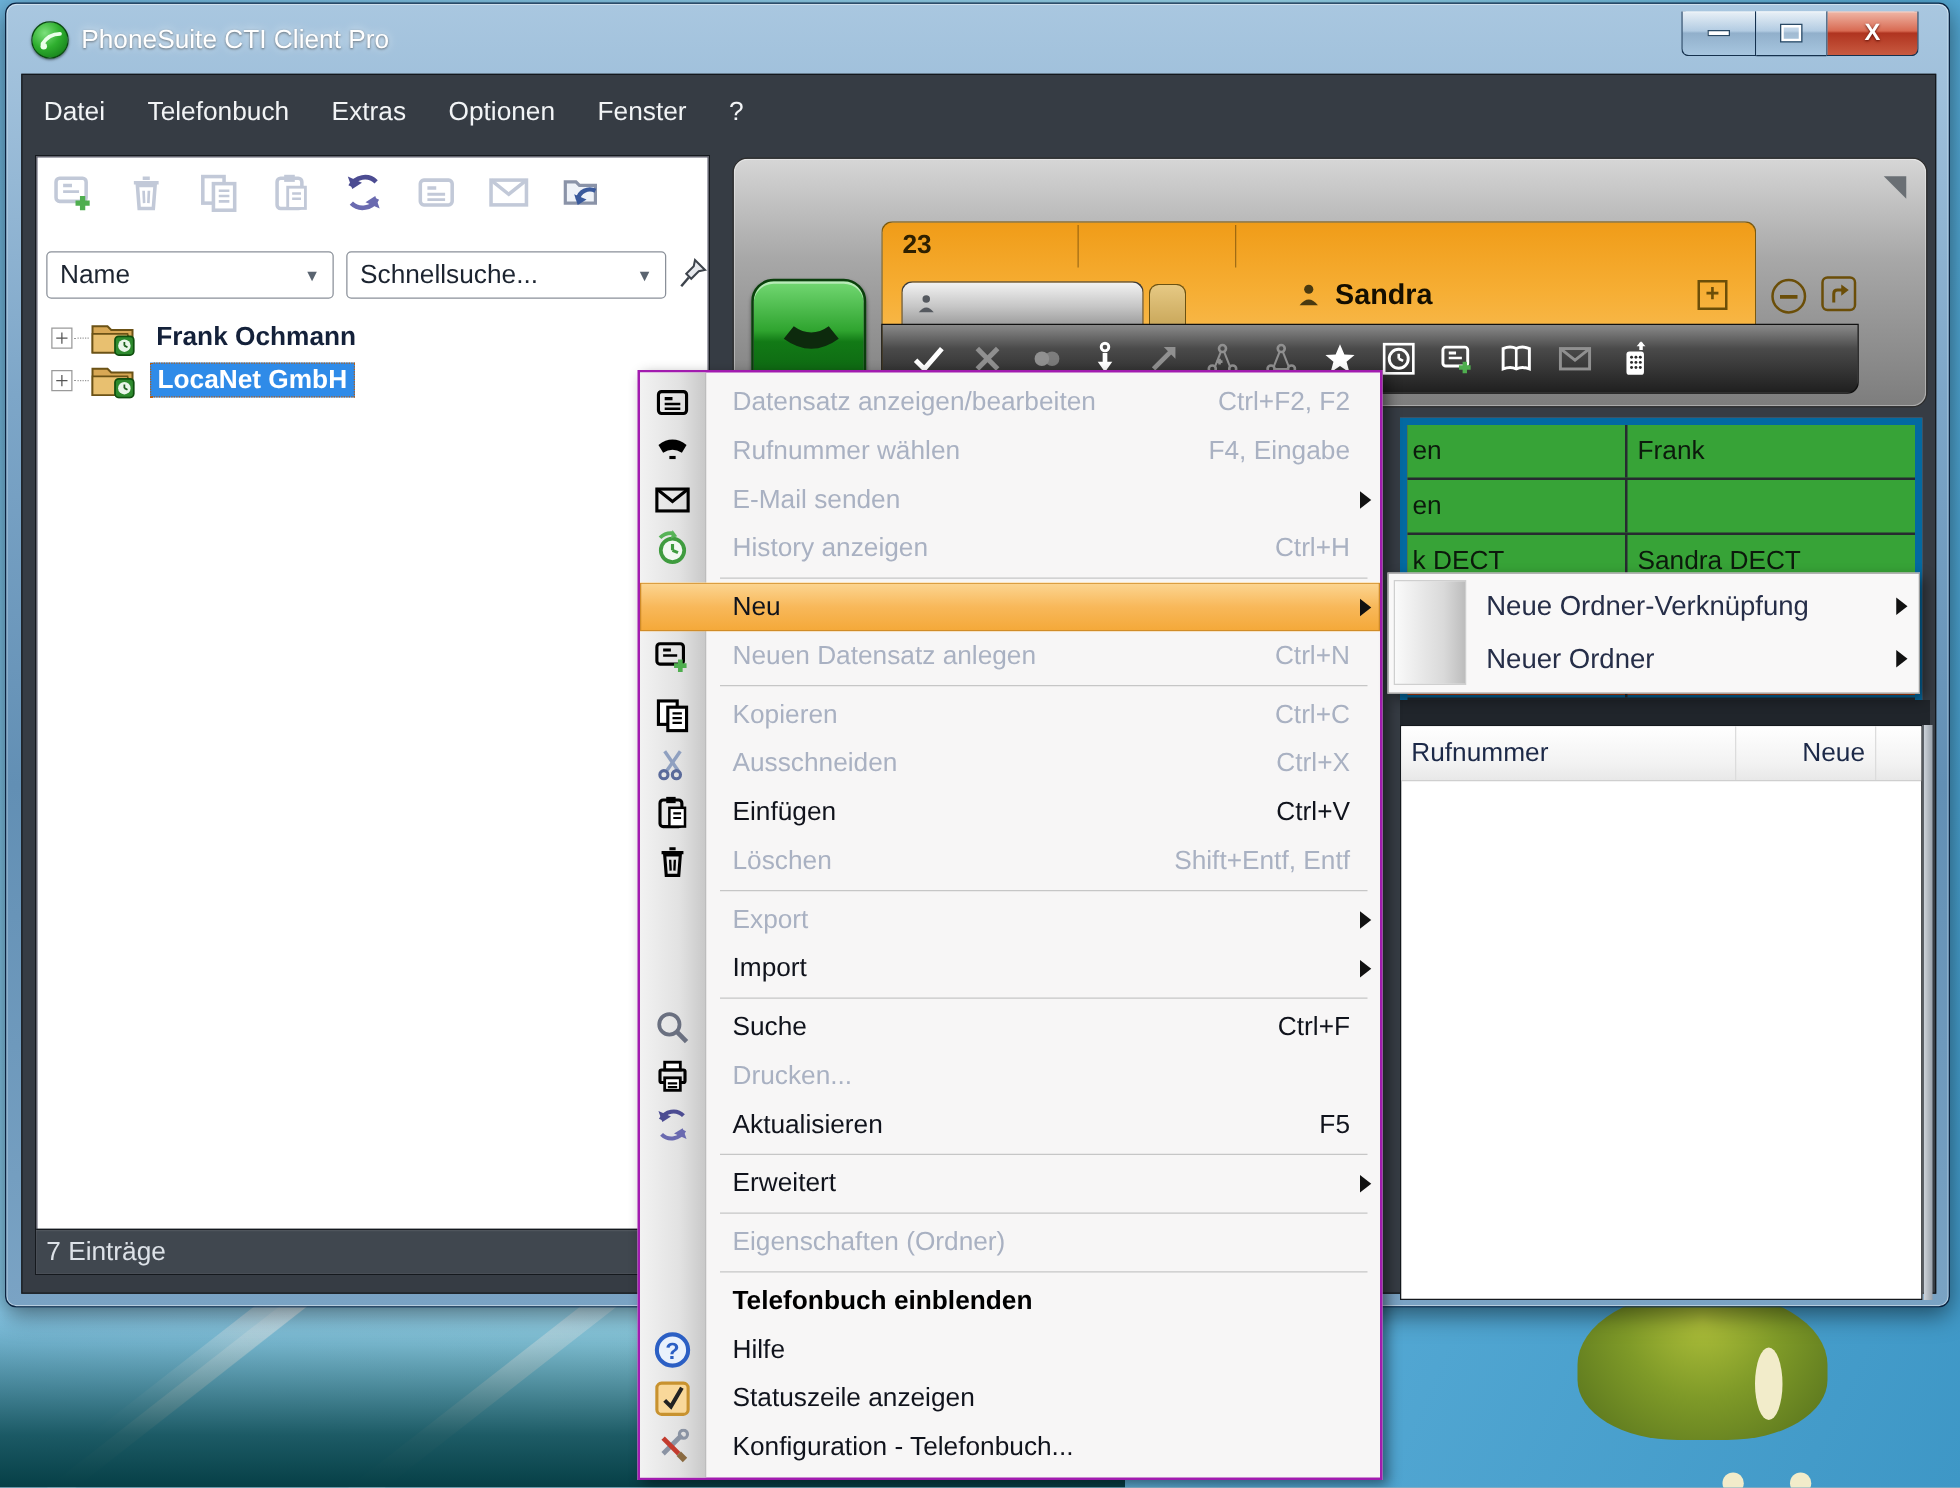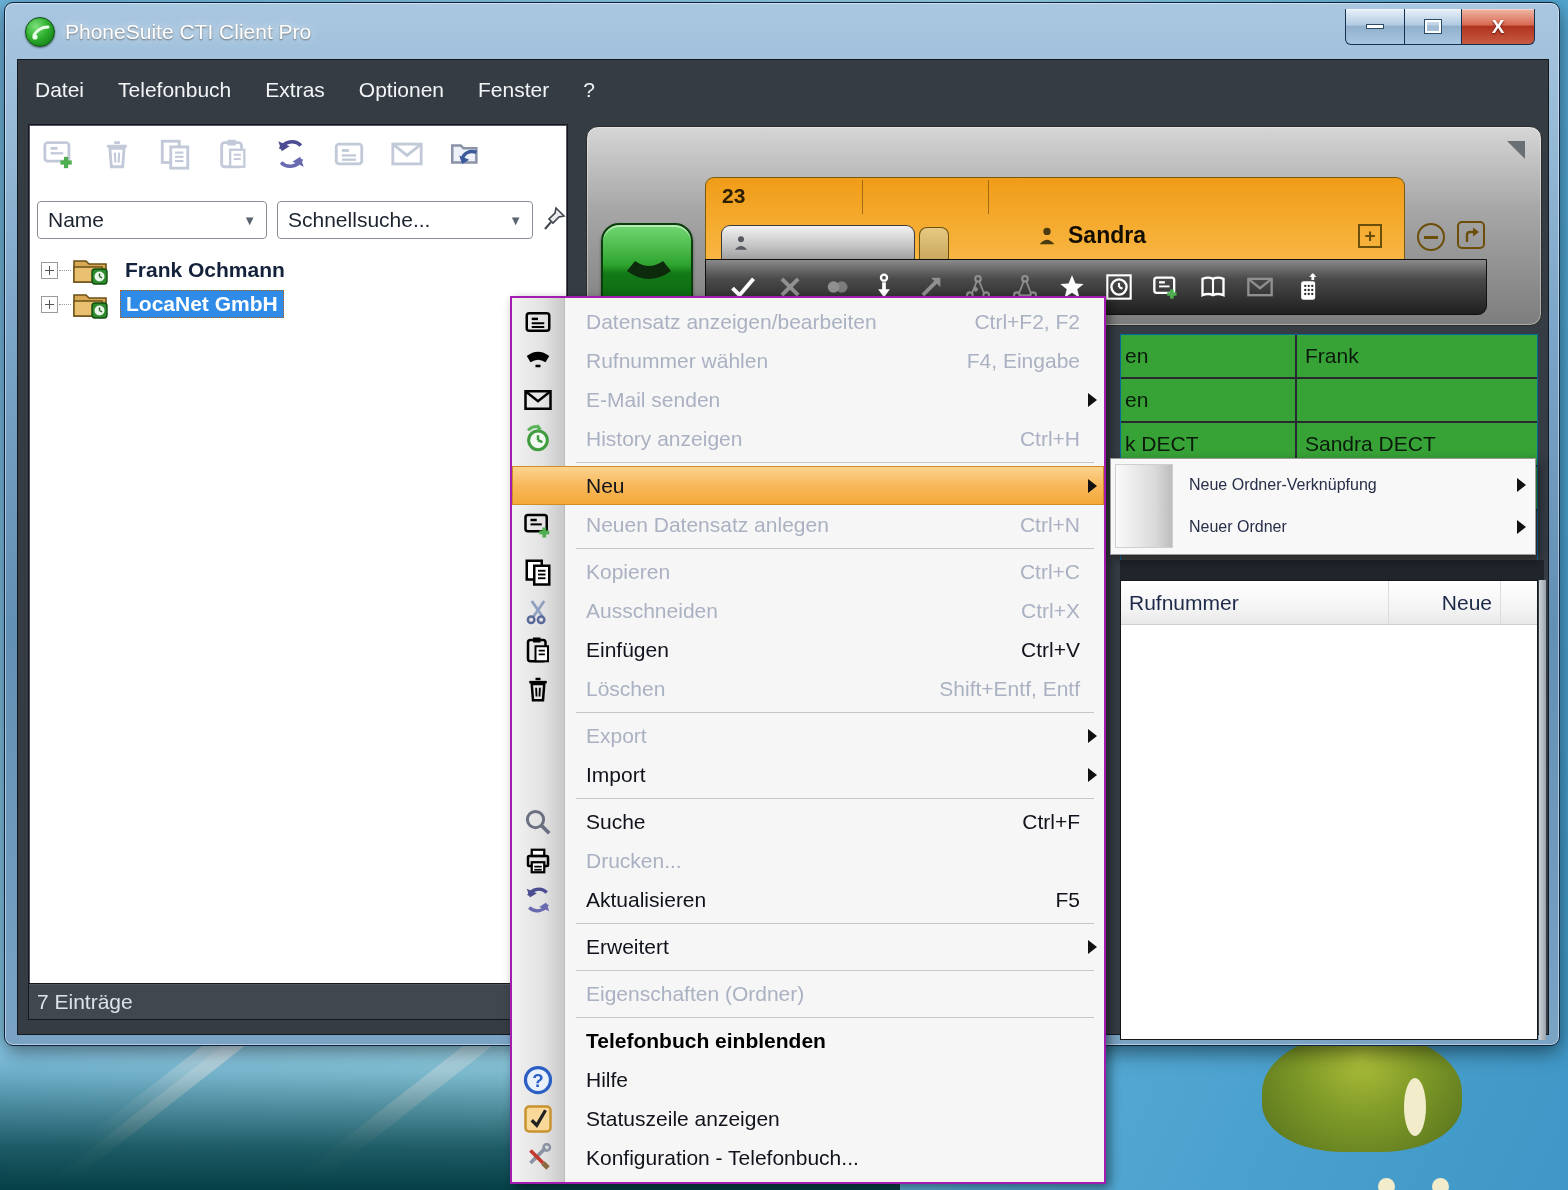--- a/index.html
+++ b/index.html
@@ -109,21 +109,21 @@
   .o-redirect { right:56px; top:94px; width:28px; height:28px; border:2px solid #6b4e08; border-radius:5px; }
   .phonebar { position:absolute; left:118px; top:132px; width:782px; height:56px; border-radius:0 0 9px 9px;
     background:linear-gradient(180deg,#8a8a8a 0%,#4a4a4a 35%,#1f1f1f 100%); border:1px solid #111;
     display:flex; align-items:center; gap:17px; padding:0 22px; z-index:4; }
   .phonebar .pbi { width:30px; height:30px; display:flex; align-items:center; justify-content:center; }
   .pbi svg { width:28px; height:28px; }
   .pb-bright { color:#ffffff; } .pb-dim { color:#909090; }
   .resize-grip { position:absolute; right:16px; top:14px; width:0; height:0; border-left:18px solid transparent; border-bottom:18px solid transparent; border-top:18px solid #6a6f74; }
 
   
-  .ext-table { position:absolute; left:1120px; top:334px; width:418px; height:228px; background:#404040; border:1px solid #0369a1; }
+  .ext-table { position:absolute; left:1120px; top:334px; width:418px; height:228px; background:#c2410c; border:6px solid #0369a1; }
   .ext-row { height:44px; display:flex; border-bottom:2px solid #272b30; font-size:21px; color:#0c1a0c; }
   .ext-row.green { background:#37a337; }
   .ext-cell-l { width:176px; border-right:2px solid #272b30; display:flex; align-items:center; padding-left:4px; overflow:hidden; }
   .ext-cell-r { flex:1; display:flex; align-items:center; padding-left:8px; overflow:hidden; }
 
   
   .call-strip { position:absolute; left:1120px; top:560px; width:424px; height:20px; background:#20252b; }
   .call-table { position:absolute; left:1120px; top:580px; width:418px; height:460px; background:#fff; border:1px solid #14181d; }
   .call-head { display:flex; height:44px; background:linear-gradient(180deg,#ffffff 0%,#f2f2f2 70%,#e8e8e8 100%); border-bottom:1px solid #cfcfcf; font-size:21px; color:#1c2948; }
   .ch-c1 { width:268px; display:flex; align-items:center; padding-left:8px; border-right:1px solid #dcdcdc; }
@@ -146,21 +146,21 @@
   .mi .mico { position:absolute; left:9px; width:34px; height:34px; display:flex; align-items:center; justify-content:center; }
   .mi .mico svg { width:30px; height:30px; }
   .mi.hl { background:linear-gradient(180deg,#fcd693 0%,#f8b85a 50%,#f4a838 100%); box-shadow:0 0 0 1px #d08c28 inset; }
   .msep { height:8px; position:relative; }
   .msep:before { content:""; position:absolute; left:64px; right:10px; top:50%; border-top:1px solid #c6c6c6; }
 
   .subpanel { position:absolute; left:1110px; top:458px; width:426px; height:97px; background:#f9f8f8;
     border:1px solid #9a9a9a; box-shadow:4px 4px 10px rgba(0,0,0,.45); z-index:11; padding-top:5px; }
   .subpanel:before { content:""; position:absolute; left:4px; top:5px; bottom:6px; width:56px;
     background:linear-gradient(90deg,#fafafa 0%,#d9d9d9 70%,#bdbdbd 100%); border:1px solid #cfcfcf; }
-  .smi { position:relative; height:42px; display:flex; align-items:center; font-size:16px; color:#262e48; }
+  .smi { position:relative; height:42px; display:flex; align-items:center; font-size:22px; color:#262e48; }
   .smi .lab { position:absolute; left:78px; white-space:nowrap; }
   .smi .sub { position:absolute; right:9px; width:0; height:0; border-top:7px solid transparent; border-bottom:7px solid transparent; border-left:9px solid #111; }
 </style>
 </head>
 <body>
 
 <div class="page">
 
   <div class="desktop">
     <div class="streak s1"></div>

